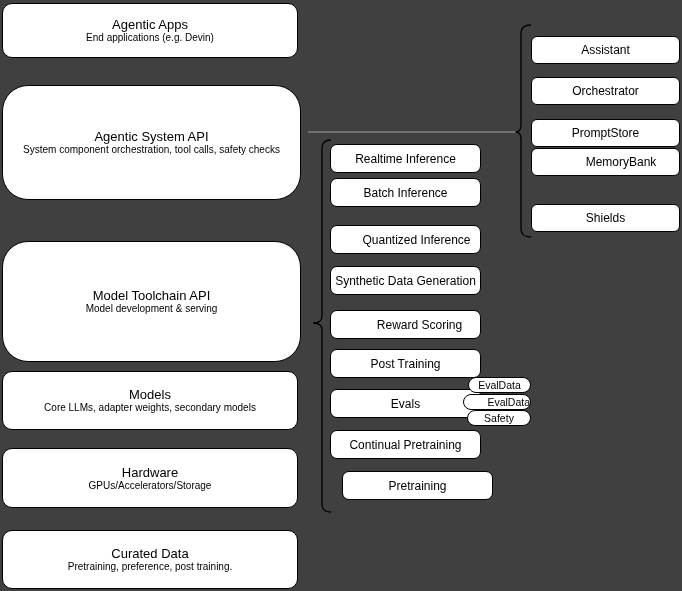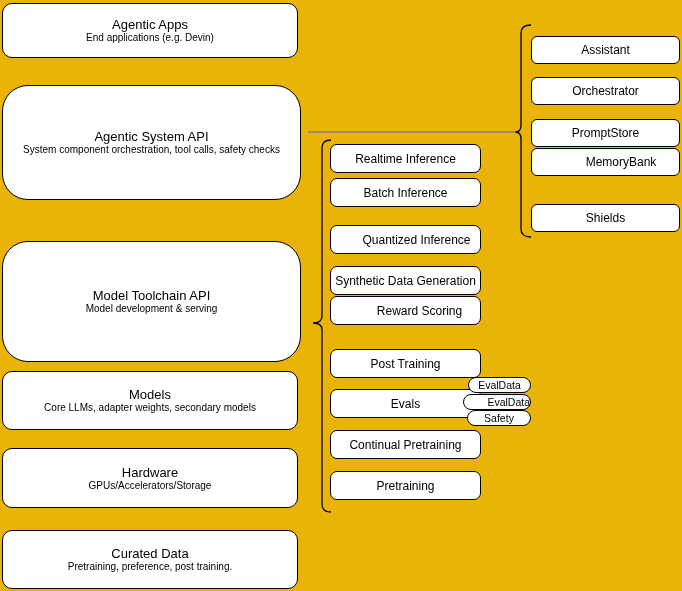--- a/index.html
+++ b/index.html
@@ -1,20 +1,20 @@
 <!DOCTYPE html>
 <html><head>
 <meta charset="utf-8">
 <style>
   html, body { margin: 0; padding: 0; background: #ffffff; }
   .canvas {
     position: relative;
     width: 682px;
     height: 591px;
-    background: #eab308;
+    background: #404040;
     font-family: "Liberation Sans", sans-serif;
     color: #000000;
     overflow: hidden;
   }
   .connector-layer {
     position: absolute;
     left: 0; top: 0;
     width: 682px; height: 591px;
     z-index: 1;
   }
@@ -104,33 +104,33 @@
   </div>
   <div class="box mbox" style="top:178px;">
     <span>Batch Inference</span>
   </div>
   <div class="box mbox" style="top:225px;padding-left:22px;">
     <span>Quantized Inference</span>
   </div>
   <div class="box mbox" style="top:266px;">
     <span>Synthetic Data Generation</span>
   </div>
-  <div class="box mbox" style="top:296px;padding-left:28px;">
+  <div class="box mbox" style="top:310px;padding-left:28px;">
     <span>Reward Scoring</span>
   </div>
   <div class="box mbox" style="top:349px;">
     <span>Post Training</span>
   </div>
   <div class="box mbox" style="top:389px;">
     <span>Evals</span>
   </div>
   <div class="box mbox" style="top:430px;">
     <span>Continual Pretraining</span>
   </div>
-  <div class="box mbox" style="top:471px;">
+  <div class="box mbox" style="top:471px;margin-left:12px;">
     <span>Pretraining</span>
   </div>
 
   <div class="pill" style="left:468px; top:377px; width:63px;">
     <span>EvalData</span>
   </div>
   <div class="pill" style="left:463px; top:394px; width:68px;justify-content:flex-end;">
     <span>EvalData</span>
   </div>
   <div class="pill" style="left:467px; top:410px; width:64px;">

